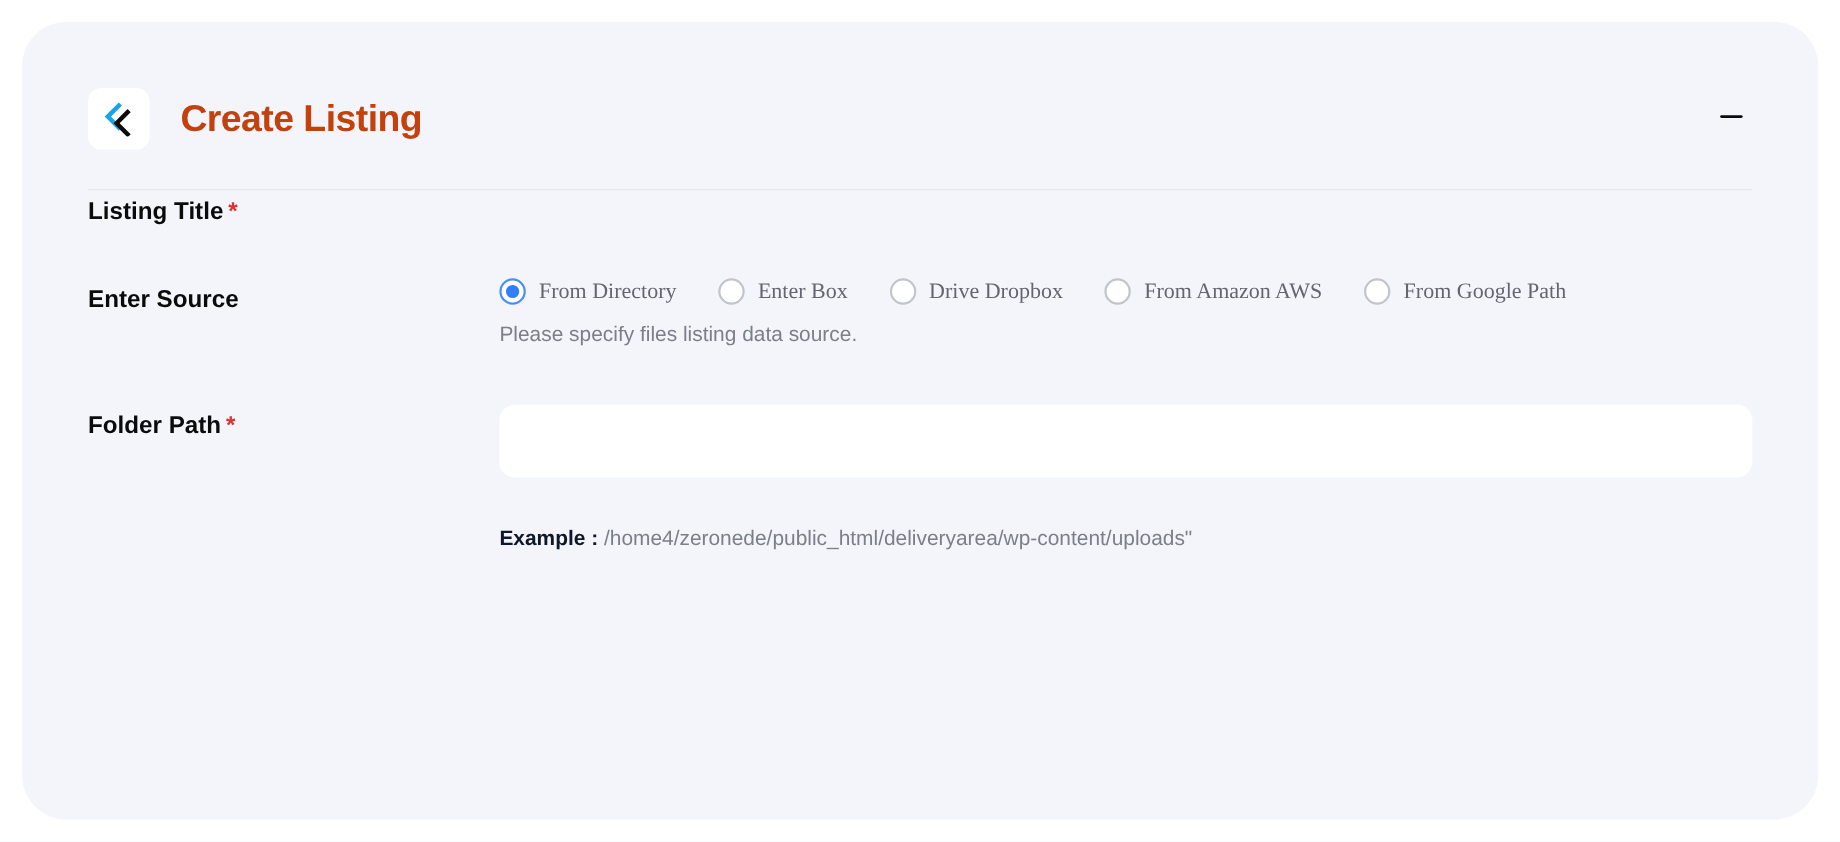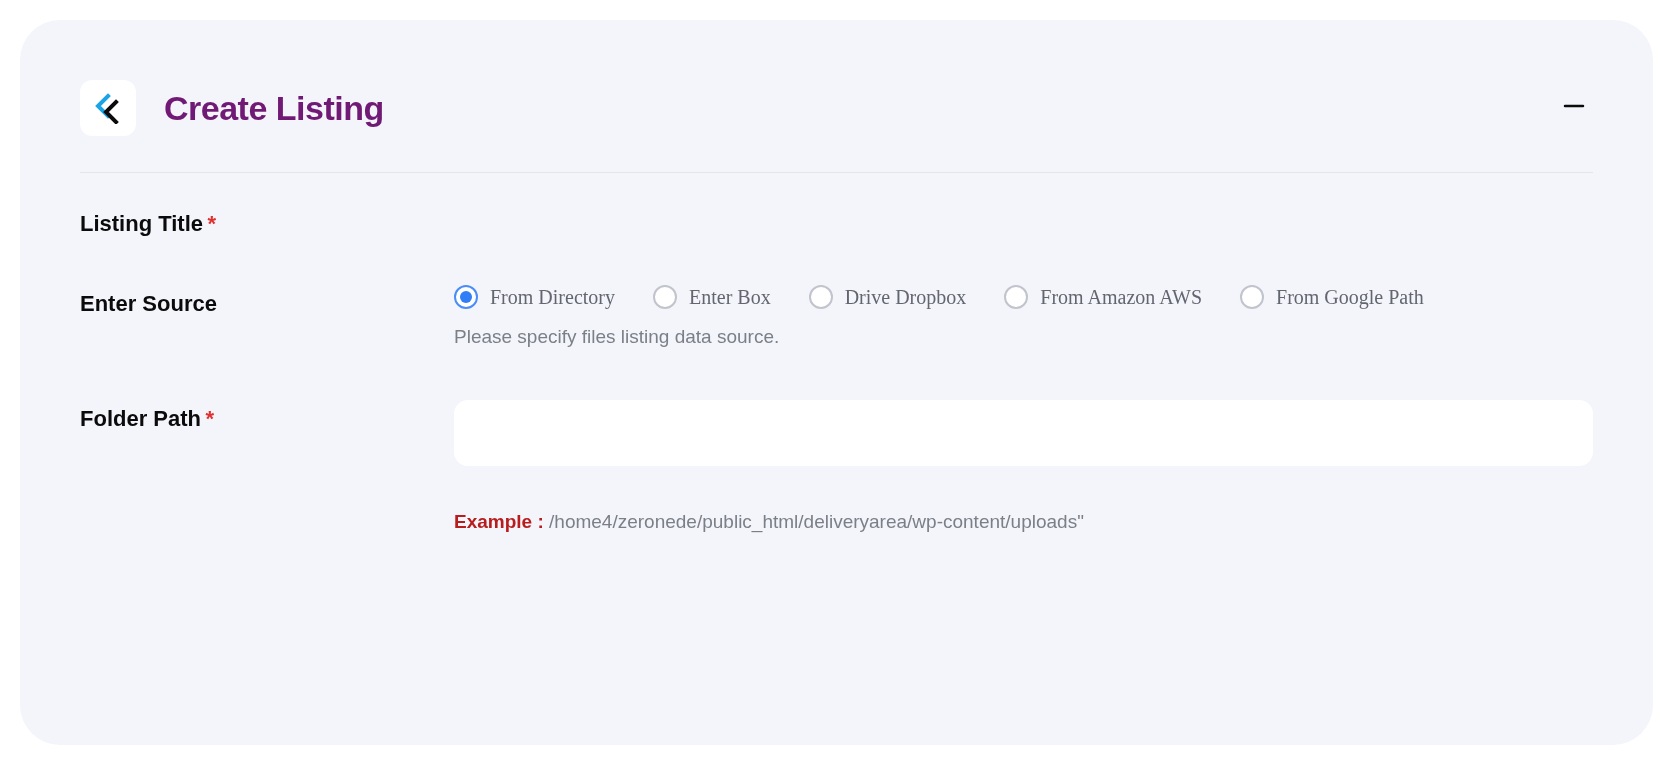--- a/index.html
+++ b/index.html
@@ -42,32 +42,31 @@
     align-items: center;
     justify-content: center;
   }
   .icon-box svg {
     width: 32px;
     height: 32px;
   }
   .panel-title {
     font-size: 34px;
     font-weight: 700;
-    color: #701a75;
+    color: #c2410c;
     letter-spacing: -0.5px;
   }
   .minimize {
     font-size: 28px;
     color: #0b0b0b;
     line-height: 1;
     cursor: pointer;
     padding: 4px 8px;
   }
   .form {
-    margin-top: 32px;
   }
   .form-row {
     display: flex;
     margin-bottom: 48px;
   }
   .form-row:last-child {
     margin-bottom: 0;
   }
   .label-col {
     width: 374px;
@@ -96,21 +95,21 @@
     padding: 0 22px;
     color: #0b0b0b;
   }
   .help {
     margin-top: 14px;
     font-size: 19px;
     color: #7b7f87;
     line-height: 1.5;
   }
   .help b {
-    color: #b91c1c;
+    color: #0f172a;
     font-weight: 700;
   }
   .radio-group {
     display: flex;
     gap: 38px;
     align-items: center;
     flex-wrap: wrap;
   }
   .radio-item {
     display: flex;

